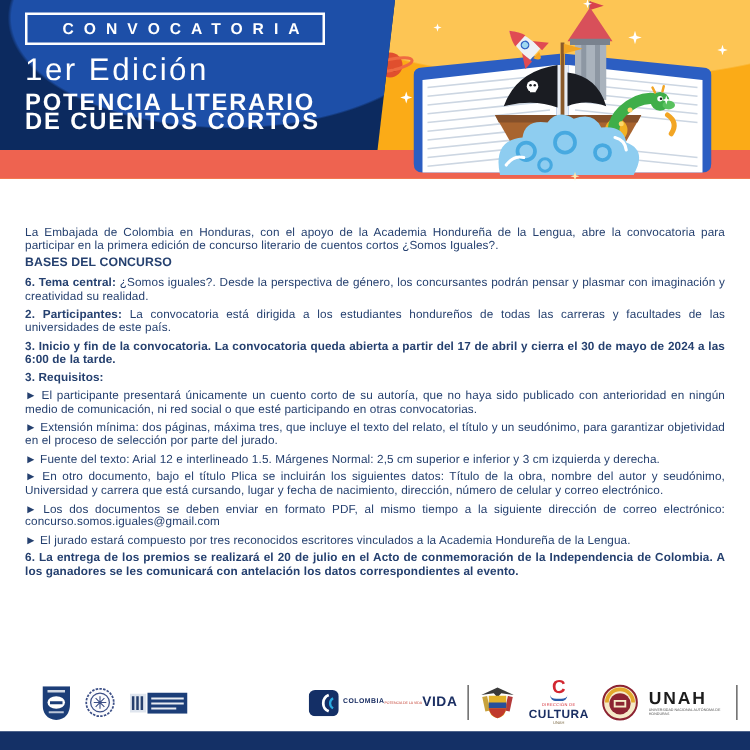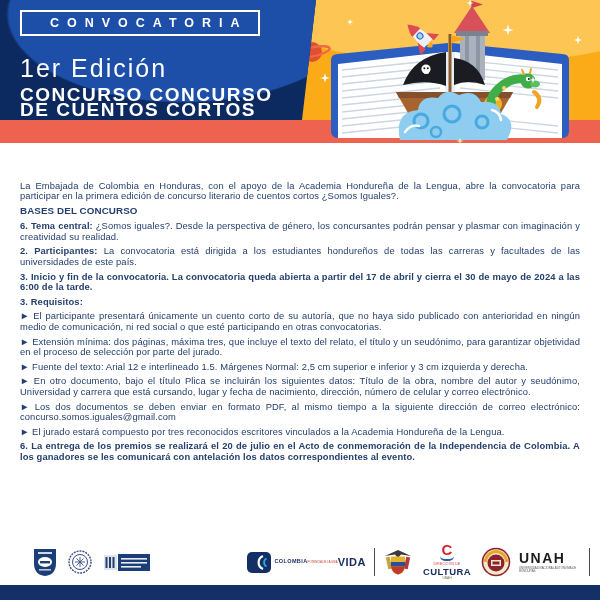--- a/index.html
+++ b/index.html
@@ -8,21 +8,21 @@
 
   
   .header{position:absolute;top:0;left:0;width:600px;height:143px;
     background:radial-gradient(70% 85% at 78% 0%, #fdc554 0 52%, rgba(253,197,84,0) 53%), #fbab17;}
   .stripe{position:absolute;top:120px;left:0;width:600px;height:23px;background:#ee6350;}
   .blue-panel{position:absolute;top:0;left:0;width:316px;height:120px;
     background:radial-gradient(95% 125% at 58% 12%, #1d4fa8 0 58%, rgba(29,79,168,0) 59%), #0c2a5f;
     clip-path:polygon(0 0,100% 0,calc(100% - 14px) 100%,0 100%);}
   .kicker-box{display:inline-block;margin:10px 0 0 20px;border:2px solid #ffffff;
     padding:4px 10px 4px 28px;color:#ffffff;font-size:12.5px;font-weight:700;letter-spacing:8px;}
-  .edition{margin:18px 0 0 20px;color:#ffffff;font-size:25px;font-weight:400;letter-spacing:2px;}
+  .edition{margin:6px 0 0 20px;color:#ffffff;font-size:25px;font-weight:400;letter-spacing:2px;}
   .title{margin:4px 0 0 20px;color:#ffffff;font-size:19px;font-weight:800;letter-spacing:1.5px;line-height:15px;}
   .illu{position:absolute;top:0;left:300px;width:300px;height:145px;}
 
   
   .body-text{position:absolute;top:143px;left:0;width:600px;padding:6px 20px 0 20px;box-sizing:border-box;
     color:#25406f;font-size:9.4px;line-height:10.3px;text-align:justify;letter-spacing:0.1px;margin-top:32px;}
   .body-text p{margin:0 0 4.5px 0;}
   .sec-title{font-weight:800;font-size:9.8px;margin:2px 0 5px 0 !important;}
   .b{font-weight:800;}
 
@@ -148,21 +148,21 @@
         <use href="#st" transform="translate(160,141) scale(0.6)" fill="#fde8b0"></use>
       </g>
     </svg>
 
     <div class="blue-panel">
       <div class="kicker-box">
         <span>CONVOCATORIA</span>
       </div>
       <div class="edition">1er Edición</div>
       <div class="title">
-        <div>CONCURSO CONCURSO</div>
+        <div>POTENCIA LITERARIO</div>
         <div>DE CUENTOS CORTOS</div>
       </div>
     </div>
   </div>
 
   <div class="body-text">
     <p>La Embajada de Colombia en Honduras, con el apoyo de la Academia Hondureña de la Lengua, abre la convocatoria para participar en la primera edición de concurso literario de cuentos cortos ¿Somos Iguales?.</p>
     <p class="sec-title">BASES DEL CONCURSO</p>
     <div id="paras">
         <p><span class="b">6. Tema central: </span><span>¿Somos iguales?. Desde la perspectiva de género, los concursantes podrán pensar y plasmar con imaginación y creatividad su realidad.</span></p>

